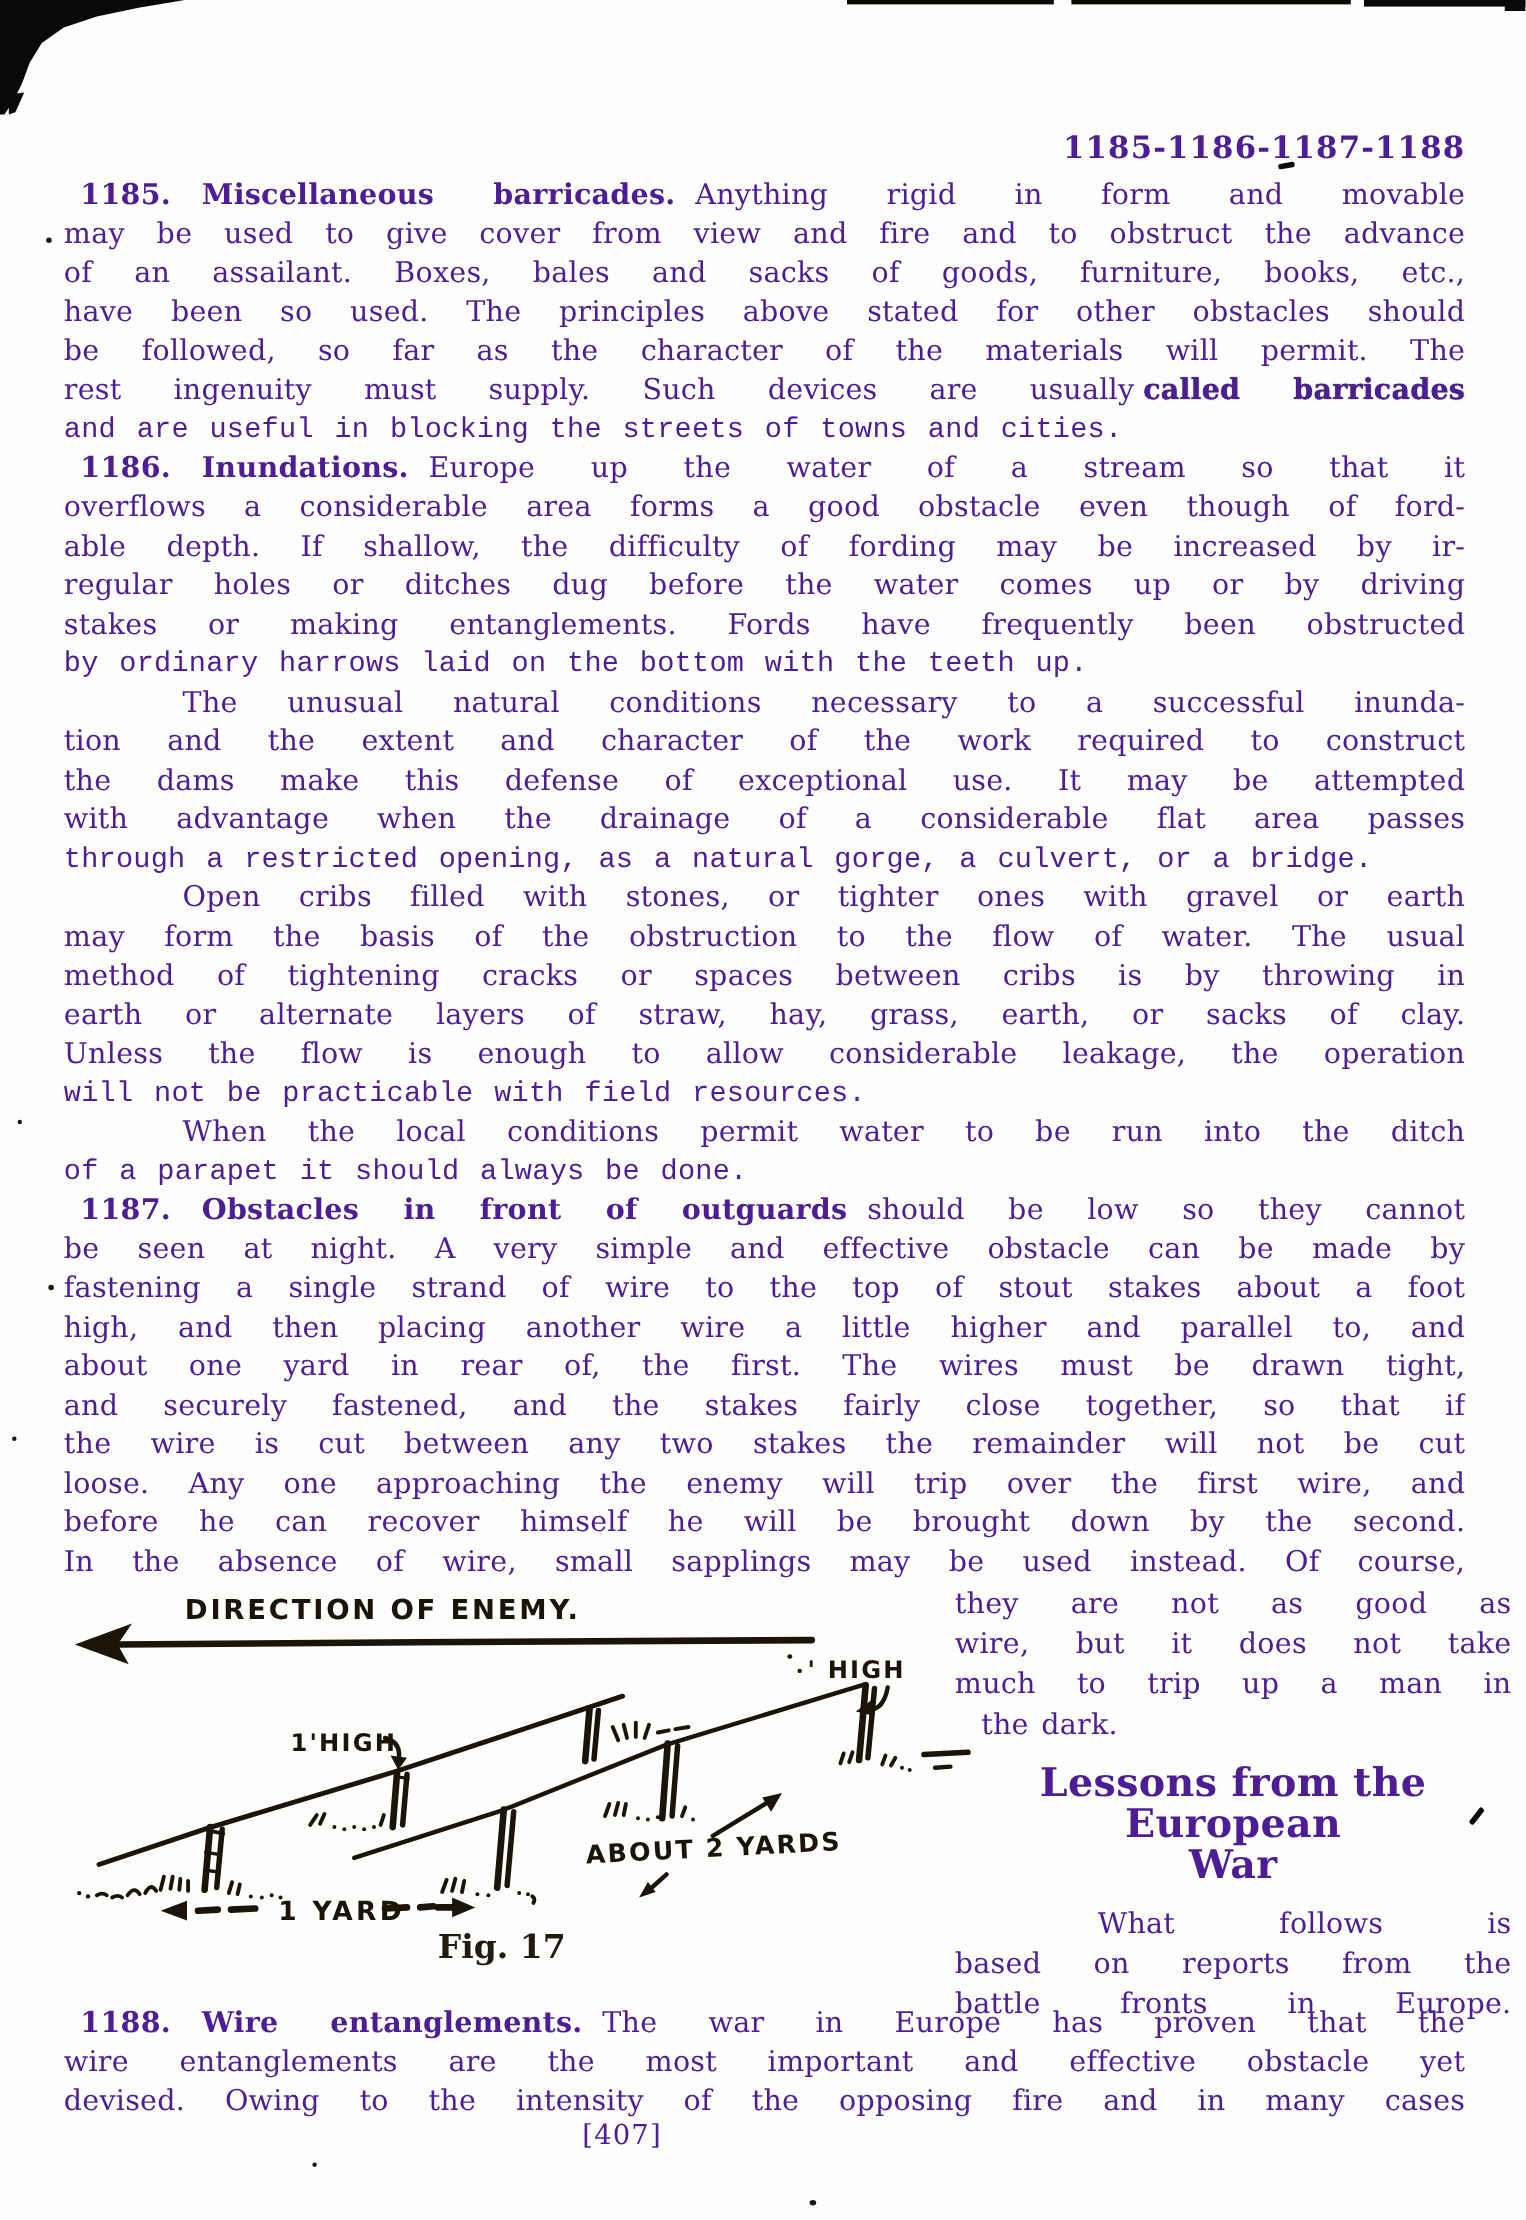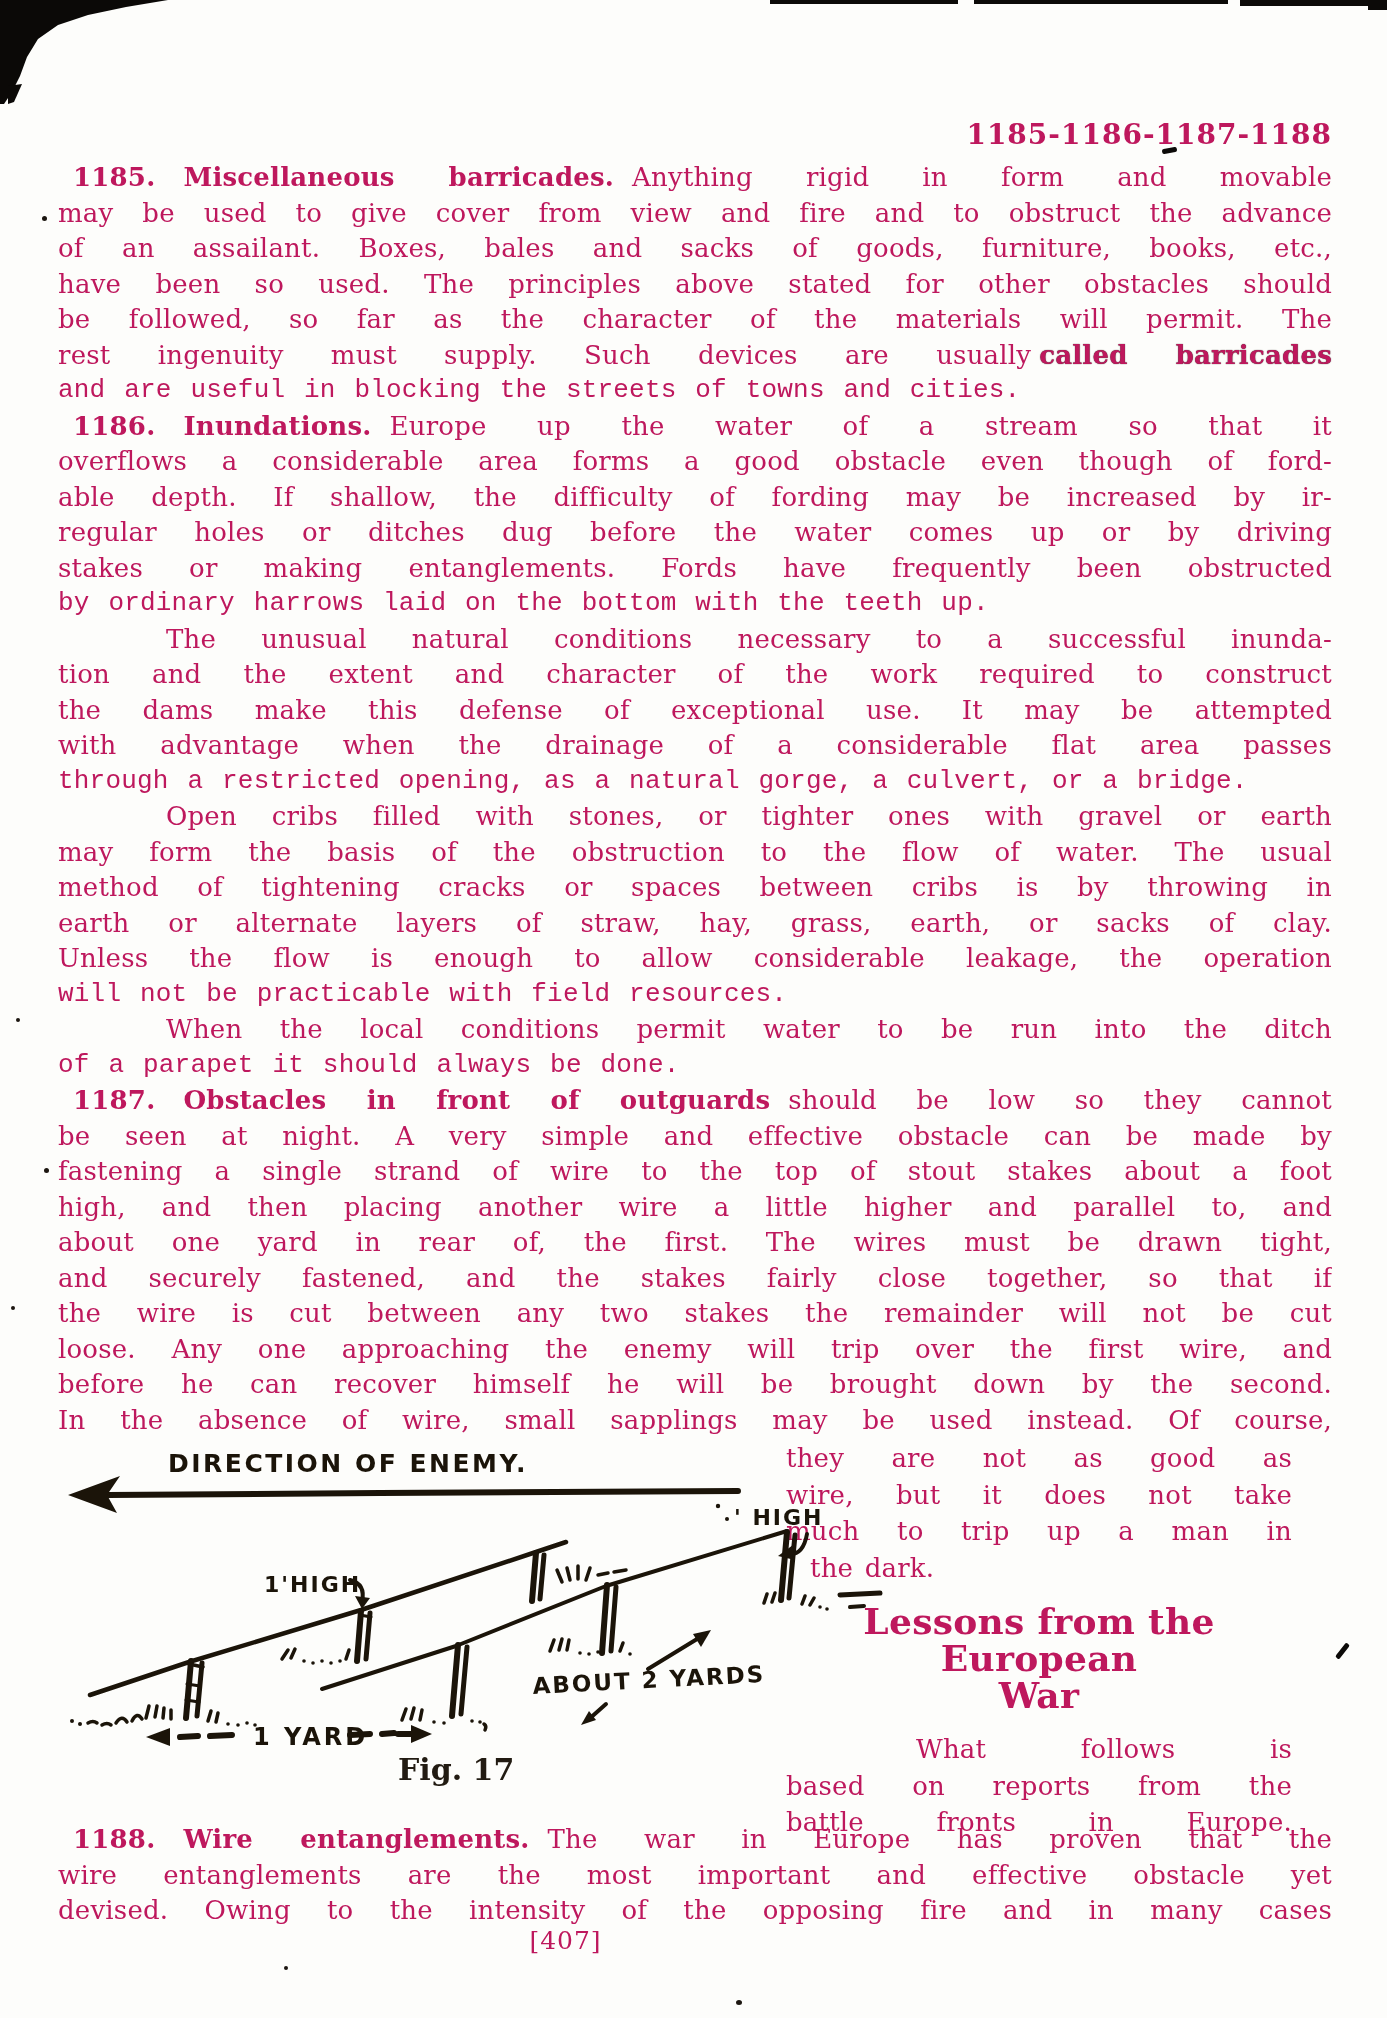--- a/index.html
+++ b/index.html
@@ -1,19 +1,19 @@
 <!DOCTYPE html>
 <html><head>
 <meta charset="utf-8">
 <style>
   html,body { margin:0; padding:0; background:#ffffff; }
   .page {
     position:relative; width:1387px; height:2018px;
     background:#fdfdfb; overflow:hidden;
-    color:#be185d; font-family:"DejaVu Serif", serif;
+    color:#4c1d95; font-family:"DejaVu Serif", serif;
   }
   
   .artifact { position:absolute; background:#0c0a08; }
   .corner-blob { position:absolute; top:0; left:0; }
   .speck { position:absolute; background:#1c1610; border-radius:50%; }
   
   .header-num {
     position:absolute; top:118px; left:58px; width:1274px;
     text-align:right; font-weight:700; font-size:28px; letter-spacing:1px;
   }
@@ -24,21 +24,21 @@
     text-align:justify; text-align-last:justify;
     overflow:hidden;
   }
   .ln.end { text-align-last:left;font-family:Liberation Mono, monospace; }
   .pind { padding-left:15px; }
   .dind { padding-left:108px; }
   .num  { font-weight:700; margin-right:28px; }
   .ttl  { font-weight:700; margin-right:18px; }
   .bword { font-weight:700; text-shadow:0 0 1px #1a140d; margin-left:8px; }
   
-  .right-col { position:absolute; left:786px; top:1440px; width:506px; }
+  .right-col { position:absolute; left:868px; top:1440px; width:506px; }
   .rln {
     font-size:26px; line-height:36.5px; height:36.5px;
     letter-spacing:0.2px; word-spacing:3px;
     text-align:justify; text-align-last:justify; overflow:hidden;
   }
   .rln.end { text-align-last:left;margin-left:24px; }
   .rind { padding-left:130px; }
   .rhead {
     font-size:36px; line-height:37px; font-weight:700;
     text-align:center; letter-spacing:0.3px;

